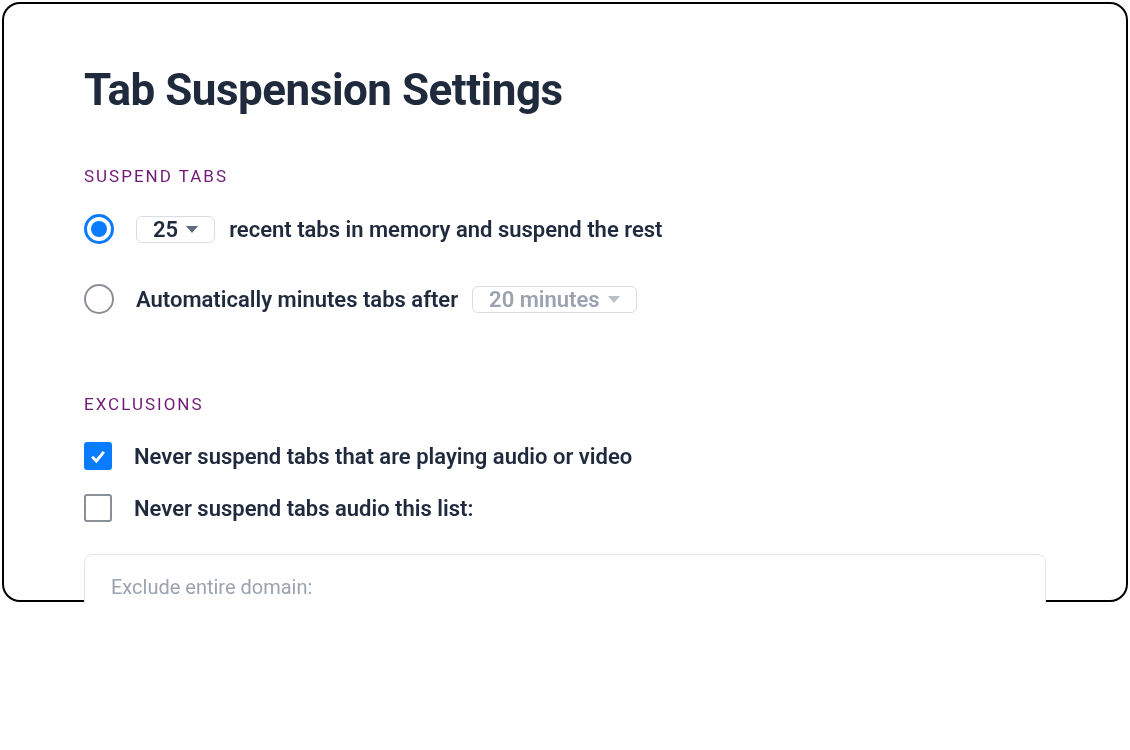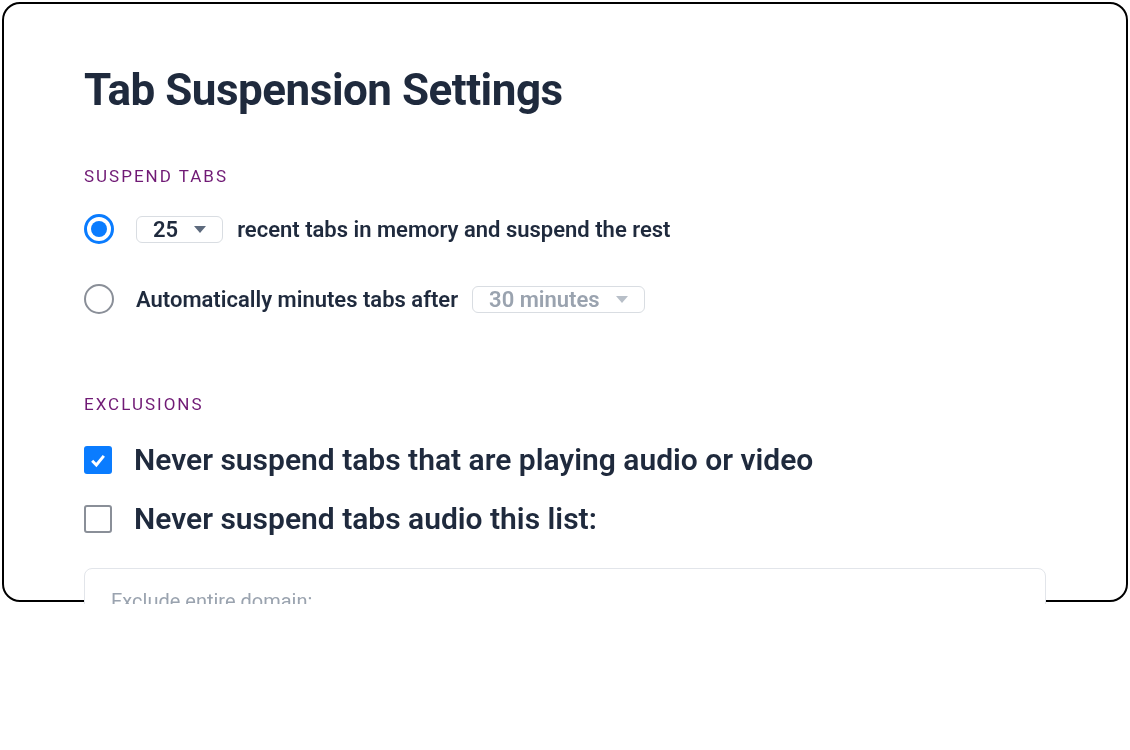--- a/index.html
+++ b/index.html
@@ -69,21 +69,21 @@
       font-weight: 600;
       color: #1f2a3d;
       display: flex;
       align-items: center;
       gap: 14px;
       flex-wrap: wrap;
     }
     .dropdown {
       display: inline-flex;
       align-items: center;
-      gap: 16px;
+      gap: 8px;
       border: 1px solid #d9dde2;
       border-radius: 6px;
       padding: 0 16px;
       font-size: 22px;
       font-weight: 600;
       background: #fff;
       cursor: pointer;
     }
     .dropdown.active {
       color: #1f2a3d;
@@ -127,21 +127,21 @@
     .checkbox.unchecked {
       border: 2px solid #8a8f98;
       background: #fff;
     }
     .checkmark {
       stroke: #fff;
       stroke-width: 3.5;
       fill: none;
     }
     .checkbox-label {
-      font-size: 30px;
+      font-size: 22px;
       font-weight: 600;
       color: #1f2a3d;
     }
     .textarea {
       width: 100%;
       min-height: 110px;
       border: 1px solid #e2e5ea;
       border-radius: 8px;
       padding: 18px 26px;
       font-size: 20px;
@@ -174,21 +174,21 @@
       </span>
       <span>recent tabs in memory and suspend the rest</span>
     </div>
   </div>
 
   <div class="option-row">
     <div class="radio unselected"></div>
     <div class="option-text">
       <span>Automatically minutes tabs after</span>
       <span class="dropdown inactive">
-        <span>30 minutes</span>
+        <span>20 minutes</span>
         <span class="chevron inactive"></span>
       </span>
     </div>
   </div>
 
   <div class="section-gap"></div>
 
   <div class="section-header">EXCLUSIONS</div>
 
   <div class="checkbox-row">

